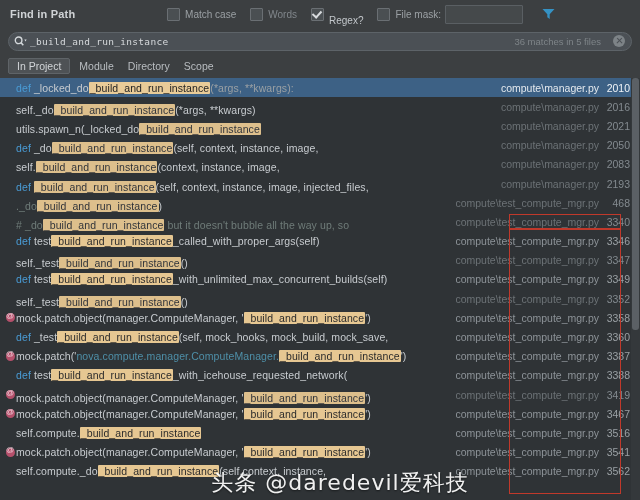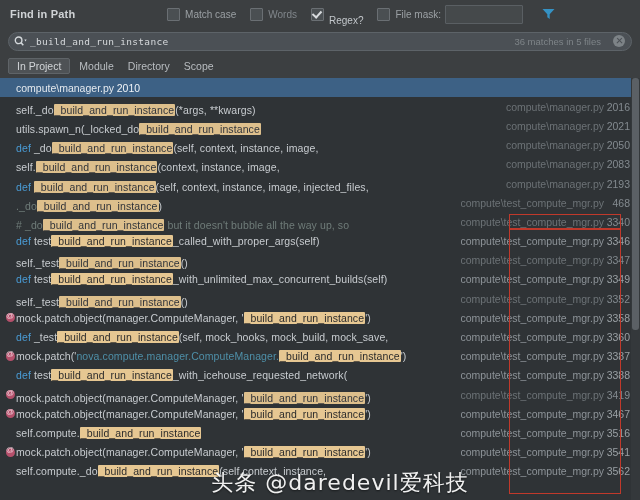--- a/index.html
+++ b/index.html
@@ -250,21 +250,21 @@
     flex: none;
     display: flex;
     align-items: center;
     justify-content: flex-end;
     padding-right: 10px;
     font-size: 10.5px;
     color: #8d9398;
     white-space: nowrap;
   }
   .row.sel .fileinfo { color: #e4e9ee; }
-  .fpath { }
+  .fpath { margin-right: 5px; }
   .fline { color: #9aa0a4; min-width: 26px; text-align: right; }
   .row.sel .fline { color: #f0f4f8; }
 
   
   .row.dim .code { color: #8e9398; margin-top: 6px; }
   .row.dim .fileinfo { color: #6c7276; }
   .row.dim .fline { color: #838a8f; }
   .row.dim .hl { background: #ddbf8c; color: #31343a; }
 
   
@@ -380,20 +380,21 @@
       <span>Directory</span>
     </div>
     <div class="scope-tab">
       <span>Scope</span>
     </div>
   </div>
 
   <div class="results" id="results-list">
       <div class="row sel">
         <div class="gutter"></div>
+        <div class="code"><span class="kw">def </span><span class="fn">_locked_do</span><span class="hl">_build_and_run_instance</span><span class="muted">(*args, **kwargs):</span></div>
         <div class="fileinfo">
           <span class="fpath">compute\manager.py</span>
           <span class="fline">2010</span>
         </div>
       </div>
       <div class="row dim">
         <div class="gutter"></div>
         <div class="code"><span class="fn">self._do</span><span class="hl">_build_and_run_instance</span><span class="fn">(*args, **kwargs)</span></div>
         <div class="fileinfo">
           <span class="fpath">compute\manager.py</span>

